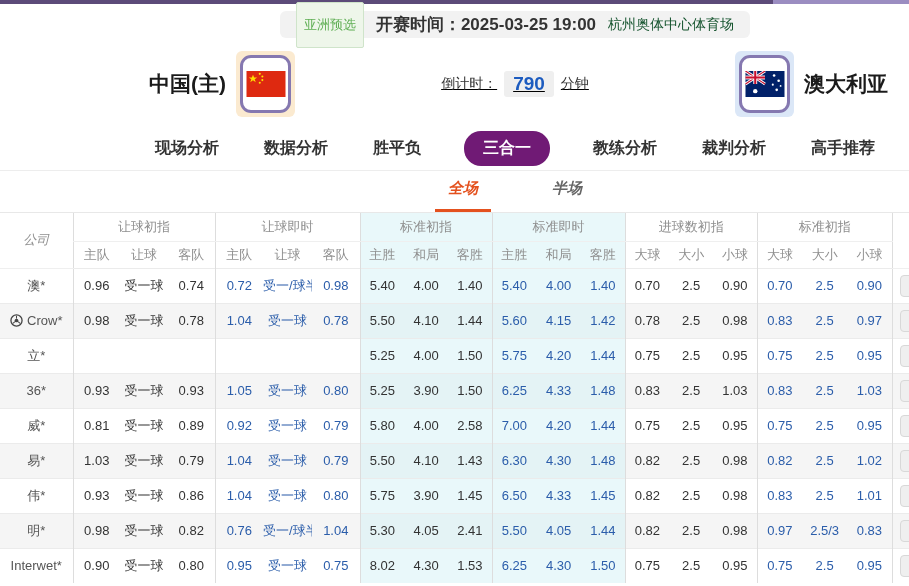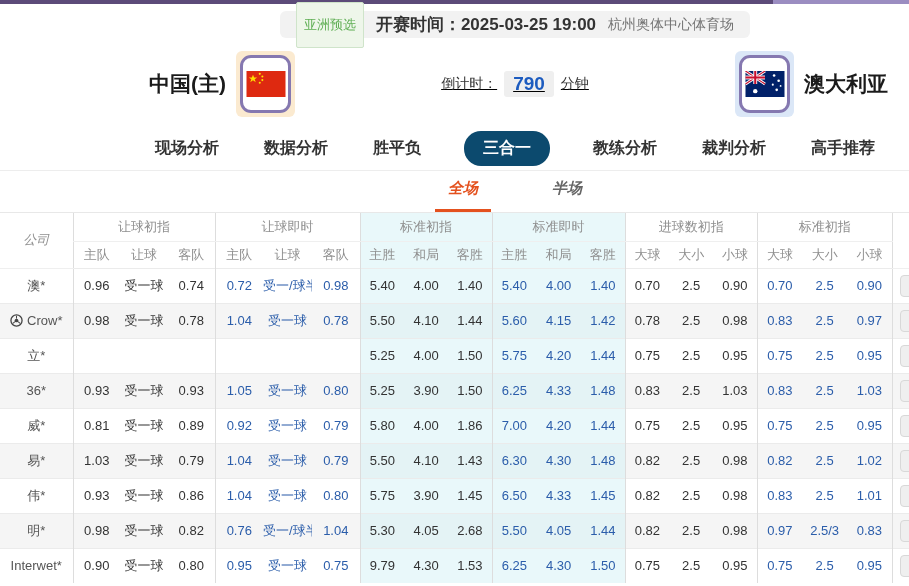--- a/index.html
+++ b/index.html
@@ -11,21 +11,21 @@
   .top-strip { width: 909px; height: 4px;
     background: linear-gradient(90deg,#5c4b79 0%,#5c4b79 85%,#9b8dc1 85%,#9b8dc1 100%); }
 
   
   .info-row { display:flex; justify-content:center; margin-top:7px; }
   .info-bar { display:inline-flex; align-items:center; gap:12px;
     background:#f2f2f2; border-radius:6px; padding:4px 16px; height:27px; }
   .league-badge { font-size:13px; color:#5fae54; background:#eef6ea;
     border:1px solid #cfe4ca; padding:13px 7px; border-radius:2px; }
   .kickoff { font-size:17px; font-weight:bold; color:#333; }
-  .venue { font-size:14px; color:#737373; }
+  .venue { font-size:14px; color:#14532d; }
 
   
   .teams-row { display:flex; align-items:center; height:84px; margin-top:4px; }
   .team-side { flex:1; display:flex; align-items:center; gap:10px; }
   .team-side.home { justify-content:flex-end; padding-right:105px; }
   .team-side.away { justify-content:flex-start; padding-left:105px; }
   .team-name { font-size:21px; font-weight:bold; color:#1a1a1a; }
   .flag-box { width:59px; height:66px; border-radius:6px;
     display:flex; align-items:center; justify-content:center; }
   .flag-box.home-bg { background:#fbead0; }
@@ -34,21 +34,21 @@
     border-radius:11px; display:flex; align-items:center; justify-content:center; }
   .countdown { width:230px; display:flex; align-items:center; justify-content:center; gap:7px;text-decoration:underline; }
   .cd-label,.cd-unit { font-size:14px; color:#333; }
   .cd-value { font-size:19px; font-weight:bold; color:#1c5bbf; background:#efefef;
     padding:2px 9px; border-radius:3px; }
 
   
   .nav-tabs { display:flex; justify-content:center; align-items:center; gap:41px;
     height:45px; border-bottom:1px solid #ededed; }
   .nav-tab { font-size:16px; font-weight:bold; color:#333; cursor:pointer; padding:6px 2px; }
-  .nav-tab.active { background:#0c4a6e; color:#fff; border-radius:17px; padding:7px 19px; }
+  .nav-tab.active { background:#701a75; color:#fff; border-radius:17px; padding:7px 19px; }
 
   
   .sub-tabs { display:flex; justify-content:center; gap:48px; height:42px;
     align-items:flex-end; border-bottom:1px solid #e8e8e8; }
   .sub-tab { font-size:15px; font-weight:bold; color:#666; cursor:pointer;
     padding:0 13px 11px 13px; border-bottom:3px solid transparent;font-style:italic; }
   .sub-tab.active { color:#e4511e; border-bottom-color:#e4511e; }
 
   
   table.odds { width:1030px; border-collapse:collapse; table-layout:fixed; }
@@ -332,21 +332,21 @@
             </span>
           </td>
           <td class="group-start ">0.81</td>
           <td class="">受一球</td>
           <td class="">0.89</td>
           <td class="group-start live">0.92</td>
           <td class="live">受一球</td>
           <td class="live">0.79</td>
           <td class="group-start std ">5.80</td>
           <td class="std ">4.00</td>
-          <td class="std ">1.86</td>
+          <td class="std ">2.58</td>
           <td class="group-start std live">7.00</td>
           <td class="std live">4.20</td>
           <td class="std live">1.44</td>
           <td class="group-start ">0.75</td>
           <td class="">2.5</td>
           <td class="">0.95</td>
           <td class="group-start live">0.75</td>
           <td class="live">2.5</td>
           <td class="live">0.95</td>
           <td class="group-start">
@@ -416,21 +416,21 @@
             </span>
           </td>
           <td class="group-start ">0.98</td>
           <td class="">受一球</td>
           <td class="">0.82</td>
           <td class="group-start live">0.76</td>
           <td class="live">受一/球半</td>
           <td class="live">1.04</td>
           <td class="group-start std ">5.30</td>
           <td class="std ">4.05</td>
-          <td class="std ">2.68</td>
+          <td class="std ">2.41</td>
           <td class="group-start std live">5.50</td>
           <td class="std live">4.05</td>
           <td class="std live">1.44</td>
           <td class="group-start ">0.82</td>
           <td class="">2.5</td>
           <td class="">0.98</td>
           <td class="group-start live">0.97</td>
           <td class="live">2.5/3</td>
           <td class="live">0.83</td>
           <td class="group-start">
@@ -442,21 +442,21 @@
             <span class="company-inner">
               <span>Interwet*</span>
             </span>
           </td>
           <td class="group-start ">0.90</td>
           <td class="">受一球</td>
           <td class="">0.80</td>
           <td class="group-start live">0.95</td>
           <td class="live">受一球</td>
           <td class="live">0.75</td>
-          <td class="group-start std ">9.79</td>
+          <td class="group-start std ">8.02</td>
           <td class="std ">4.30</td>
           <td class="std ">1.53</td>
           <td class="group-start std live">6.25</td>
           <td class="std live">4.30</td>
           <td class="std live">1.50</td>
           <td class="group-start ">0.75</td>
           <td class="">2.5</td>
           <td class="">0.95</td>
           <td class="group-start live">0.75</td>
           <td class="live">2.5</td>

